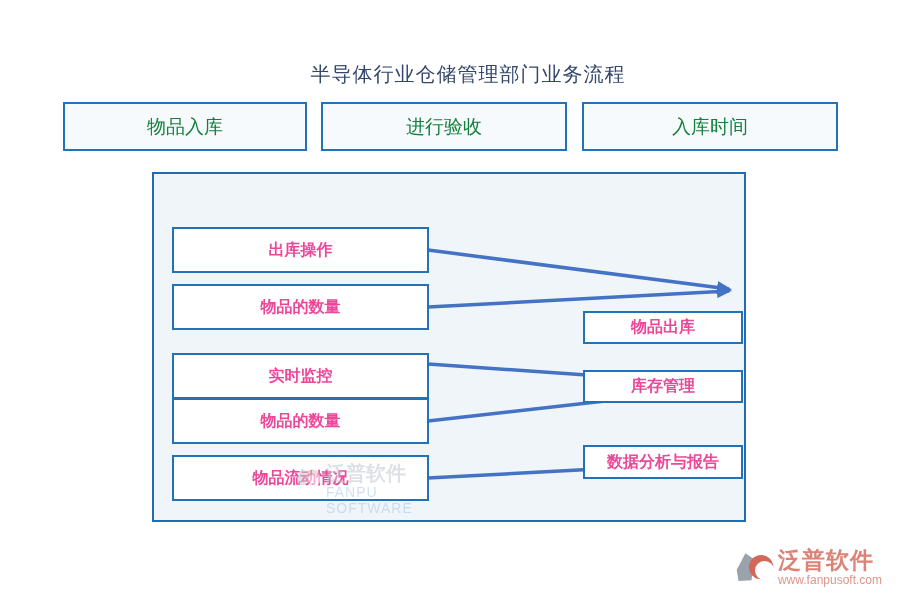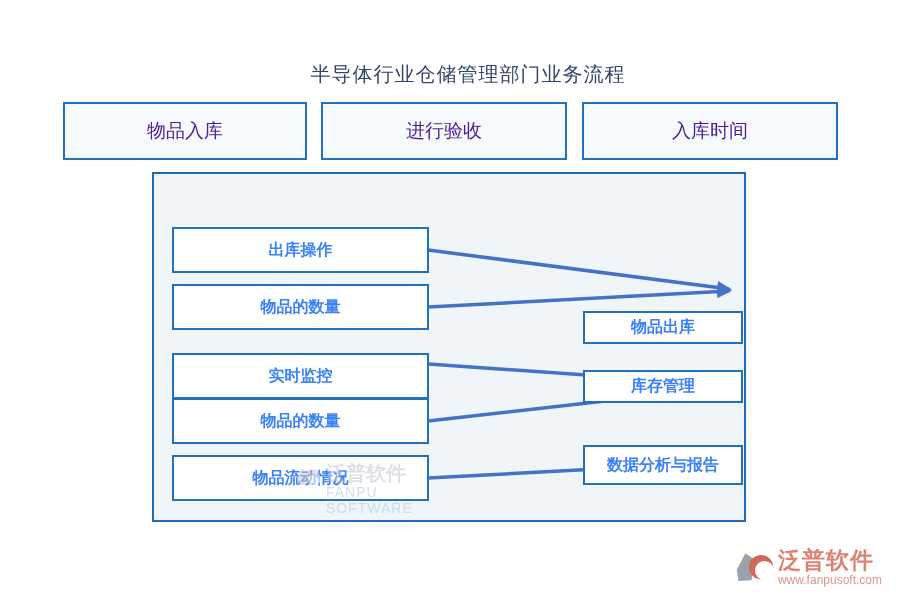--- a/index.html
+++ b/index.html
@@ -8,45 +8,45 @@
 
   .title {
     position: absolute; left: 18px; top: 45px; width: 900px;
     text-align: center; font-size: 20px; font-weight: 400;
     color: #33476b; letter-spacing: 1px;
     font-family: "DejaVu Serif", serif;
     margin-top: 16px;
   }
 
   .top-box {
-    position: absolute; top: 102px; height: 58px;
+    position: absolute; top: 102px; height: 49px;
     background: #f7fafd; border: 2px solid #2272b9;
     display: flex; align-items: center; justify-content: center;
-    font-size: 19px; color: #4c1d95;
+    font-size: 19px; color: #15803d;
     font-family: "DejaVu Serif", serif;
   }
   .top-box-0 { left: 63px;  width: 244px; }
   .top-box-1 { left: 321px; width: 246px; }
   .top-box-2 { left: 582px; width: 256px; }
 
   .panel {
     position: absolute; left: 152px; top: 172px; width: 594px; height: 350px;
     background: #f0f5fa; border: 2px solid #1f6cb5;
   }
 
   .node {
     position: absolute; background: #ffffff; border: 2px solid #2272b9;
     display: flex; align-items: center; justify-content: center;
-    color: #3b82f6; font-weight: bold; font-size: 16px;
+    color: #ec4899; font-weight: bold; font-size: 16px;
   }
   .left-node  { left: 18px;  width: 257px; height: 46px; }
   .right-node { left: 429px; width: 160px; height: 33px; }
   .ln-0 { top: 53px; }  .ln-1 { top: 110px; } .ln-2 { top: 167px; margin-top: 12px; }
   .ln-3 { top: 224px; } .ln-4 { top: 281px; }
-  .rn-0 { top: 111px; margin-top: 26px; } .rn-1 { top: 196px; } .rn-2 { top: 271px; height: 40px; }
+  .rn-0 { top: 111px; margin-top: 26px; } .rn-1 { top: 196px; } .rn-2 { top: 271px; height: 34px; }
 
   .arrows { position: absolute; left: 0; top: 0; width: 594px; height: 350px; pointer-events: none; }
 
   .watermark {
     position: absolute; left: 295px; top: 462px; width: 160px;
     display: flex; align-items: flex-start; opacity: 0.55; z-index: 5;
   }
   .watermark .wm-text { margin-left: 4px; }
   .wm-brand { font-size: 20px; color: #c3c8d0; font-weight: bold; line-height: 22px; }
   .wm-sub   { font-size: 14px; color: #a9c8e6; letter-spacing: 1px; }

